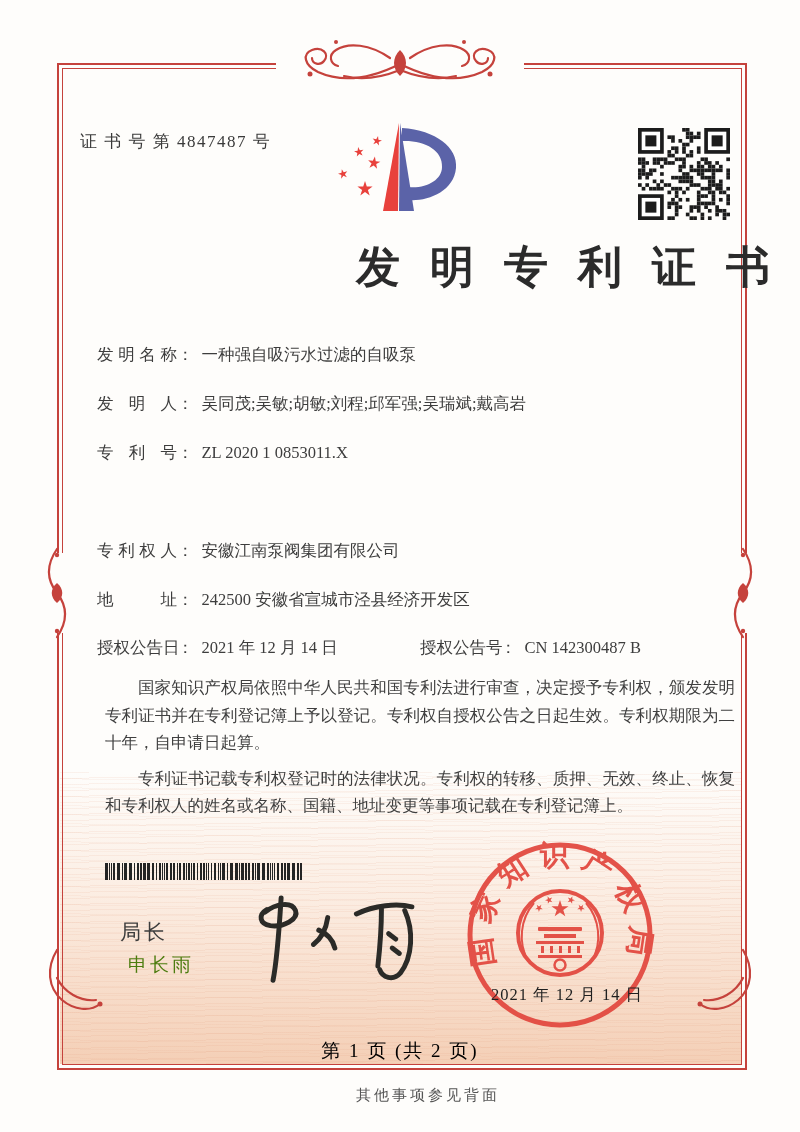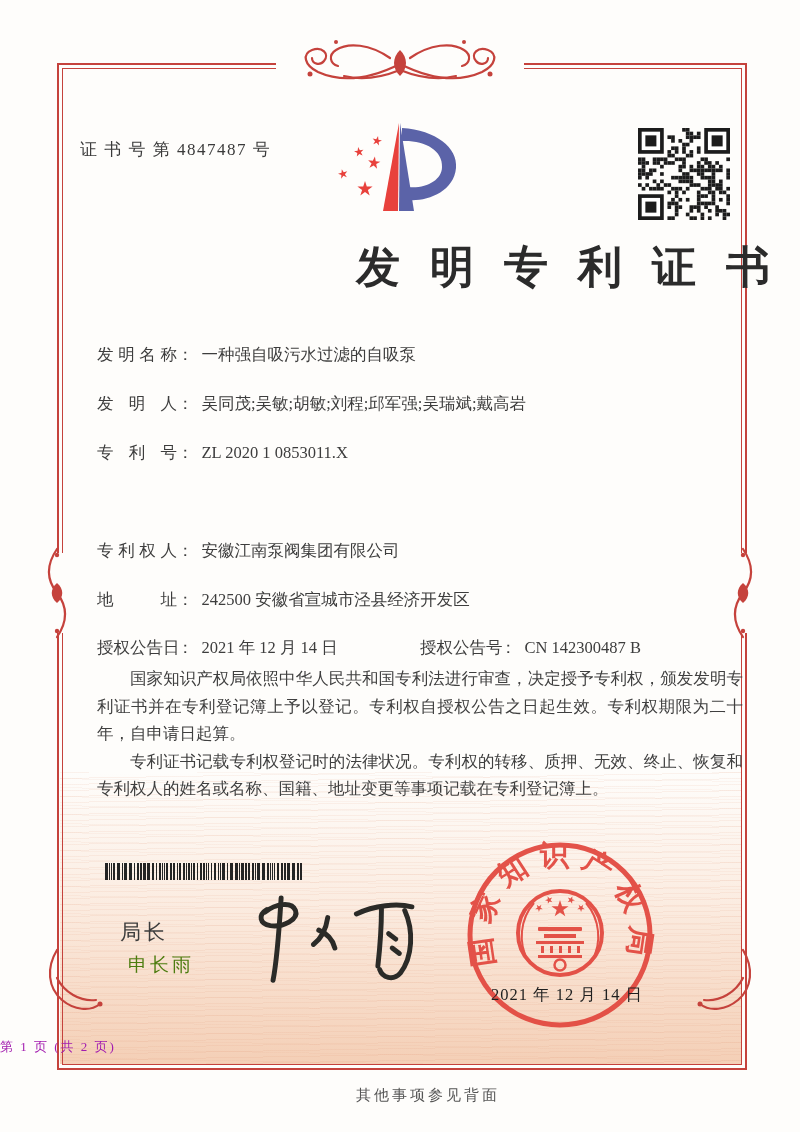--- a/index.html
+++ b/index.html
@@ -15,53 +15,53 @@
   .frame{position:absolute;left:57px;top:63px;width:686px;height:1003px;z-index:3;
     border:2px solid var(--frame-red,#c5423c);pointer-events:none;}
   .frame .inner{position:absolute;left:3px;top:3px;right:3px;bottom:3px;
     border:1.5px solid var(--frame-red,#c5423c);}
   .ornament{position:absolute;z-index:4;pointer-events:none;}
   .orn-stroke{stroke:var(--frame-red,#c5423c);fill:none;stroke-width:2.2;stroke-linecap:round;}
   .orn-fill{fill:var(--frame-red,#c5423c);stroke:none;}
   .orn-back{fill:#fefdfb;stroke:none;}
 
   
-  .cert-no{position:absolute;left:80px;top:138px;z-index:10;font-size:17px;letter-spacing:1.5px;color:#3a3a3a;}
+  .cert-no{position:absolute;left:80px;top:130px;z-index:10;font-size:17px;letter-spacing:1.5px;color:#3a3a3a;}
   .logo{position:absolute;left:330px;top:112px;z-index:10;}
   .qr{position:absolute;left:638px;top:128px;width:92px;height:92px;z-index:10;}
   .title{position:absolute;left:0;top:238px;width:100%;z-index:10;text-align:right;
     font-size:44px;font-weight:600;letter-spacing:30px;text-indent:30px;color:#2b2b2b;}
 
   
   .frow{position:absolute;left:97px;z-index:10;font-size:16.5px;color:#3d3d3d;white-space:nowrap;}
   .flabel{display:inline-block;width:80px;text-align:justify;text-align-last:justify;vertical-align:bottom;}
   .fcolon{display:inline-block;}
   .fvalue{display:inline-block;margin-left:8px;}
   .grant-group2{position:absolute;left:323px;top:0;}
 
   
   .legal{position:absolute;left:97px;top:666px;width:646px;z-index:10;font-size:16.5px;
     line-height:27.5px;text-align:justify;color:#3f3f3f;}
-  .legal p{margin:0;text-indent:2em;font-family:Liberation Mono, monospace;}
+  .legal p{margin:8px;text-indent:2em;}
 
   
   .barcode{position:absolute;left:105px;top:863px;z-index:10;}
   .director-title{position:absolute;left:120px;top:918px;z-index:10;font-size:21px;letter-spacing:3px;color:#3c3c3c;}
   .director-name{position:absolute;left:128px;top:952px;z-index:10;font-size:19px;letter-spacing:3px;color:#4d7c0f;}
   .signature{position:absolute;left:222px;top:886px;z-index:11;}
   .sig-stroke{stroke:#2b2b28;fill:none;stroke-width:5.5;stroke-linecap:round;stroke-linejoin:round;}
   .seal{position:absolute;left:462px;top:835px;z-index:10;opacity:0.93;}
   .seal-stroke{stroke:var(--seal-red,#e2473e);fill:none;}
   .seal-fill{fill:var(--seal-red,#e2473e);stroke:none;}
   .seal-text{fill:var(--seal-red,#e2473e);font-size:29px;font-weight:bold;letter-spacing:11px;
     font-family:"Liberation Serif","DejaVu Serif",serif;}
   .seal-date{position:absolute;left:487px;top:984px;width:160px;z-index:12;text-align:center;
     font-size:16.5px;letter-spacing:1px;color:#1f1f1f;}
-  .page-number{position:absolute;left:0;top:1038px;width:100%;z-index:10;text-align:left;
-    font-size:13px;letter-spacing:2px;color:#a21caf;}
+  .page-number{position:absolute;left:0;top:1038px;width:100%;z-index:10;text-align:center;
+    font-size:19px;letter-spacing:2px;color:#000000;}
   .back-note{position:absolute;left:0;top:1086px;width:100%;z-index:10;text-align:center;
     font-size:15px;letter-spacing:3px;color:#555;margin-left:28px;}
 
   .logo-red{fill:var(--logo-red,#e8413c);stroke:none;}
   .logo-blue{fill:var(--logo-blue,#5b63a8);stroke:none;}
 </style>
 </head>
 <body>
 
 <svg width="0" height="0" style="position:absolute">

